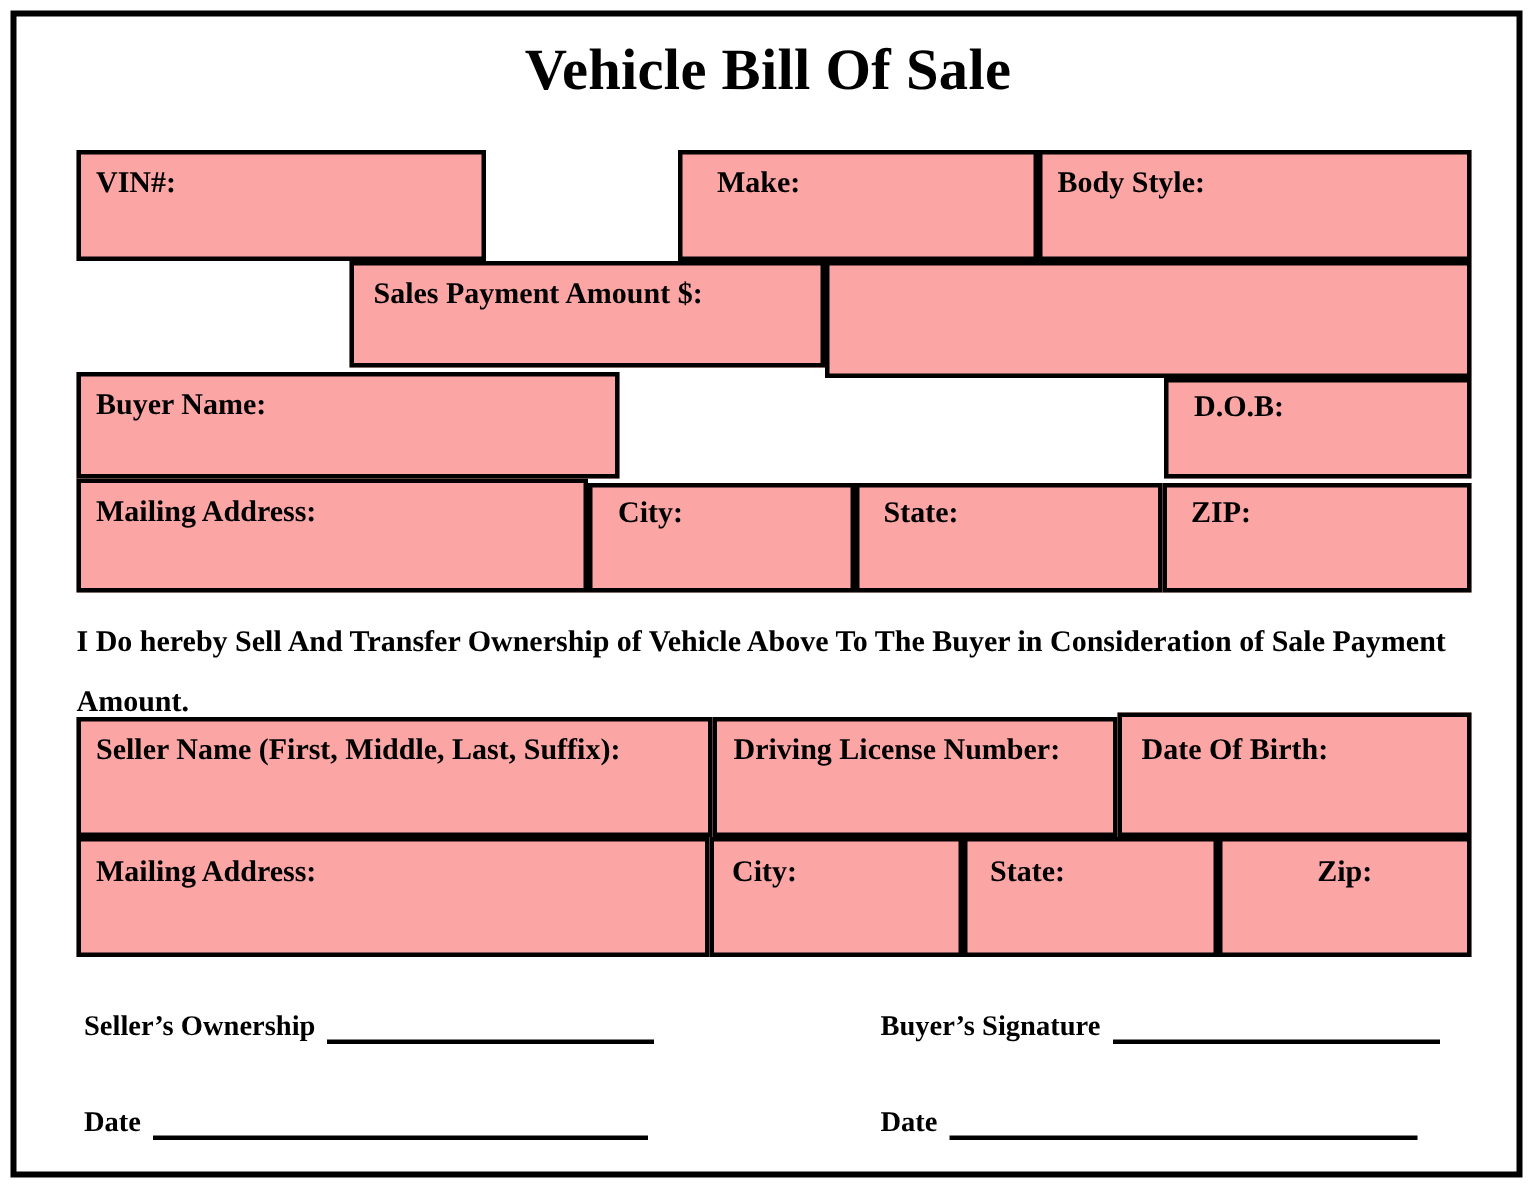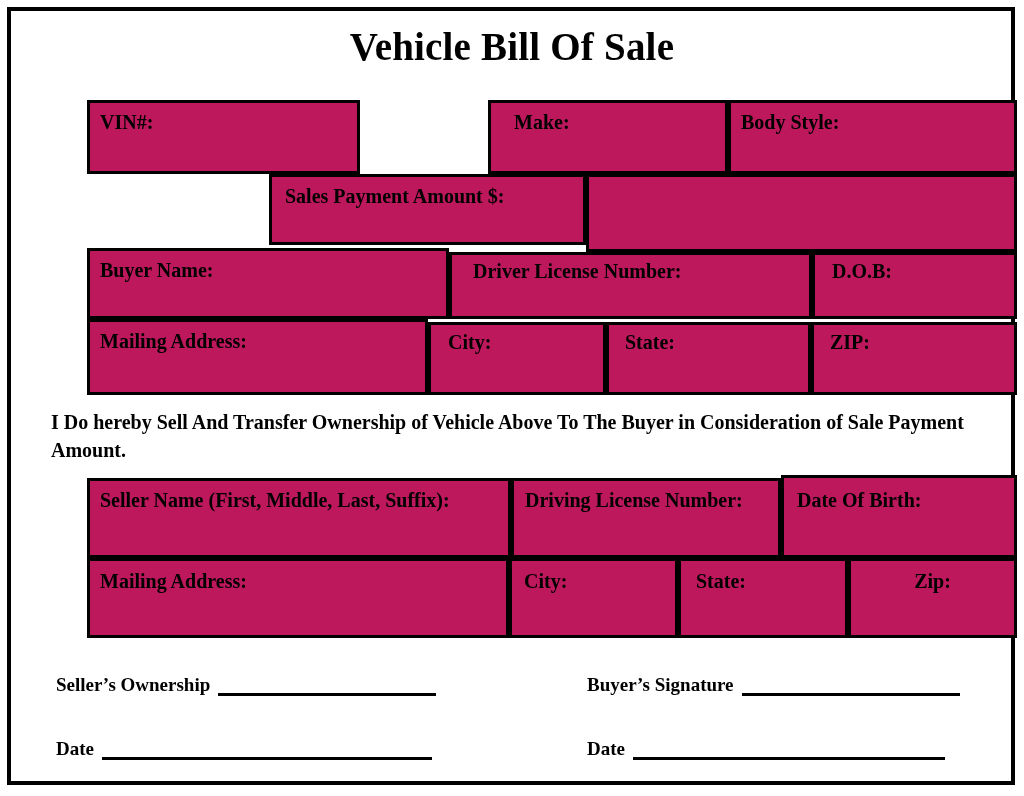--- a/index.html
+++ b/index.html
@@ -38,22 +38,21 @@
     text-align: center;
     font-size: 39px;
     font-weight: bold;
     letter-spacing: 0.2px;
   }
   
   .cell {
     position: absolute;
     box-sizing: border-box;
     border: 3px solid #000000;
-    background: #be185d;
-    margin-left: 36px;
+    background: #fca5a5;
   }
   .cell > .lbl {
     position: absolute;
     left: 10px;
     top: 8px;
     font-size: 20px;
     font-weight: bold;
     white-space: nowrap;
   }
   .cell.center > .lbl {
@@ -61,21 +60,21 @@
     right: 0;
     text-align: center;
   }
   .statement {
     position: absolute;
     left: 51px;
     top: 408px;
     width: 930px;
     font-size: 20px;
     font-weight: bold;
-    line-height: 28px;
+    line-height: 40px;
   }
   .sigrow {
     position: absolute;
     font-size: 19px;
     font-weight: bold;
     white-space: nowrap;
   }
   .sigrow .rule {
     display: inline-block;
     border-bottom: 3px solid #000000;
@@ -105,23 +104,20 @@
 
   <div class="cell" style="left:233px; top:174px; width:317px; height:71px;">
     <span class="lbl" style="left:13px;">Sales Payment Amount $:</span>
   </div>
   <div class="cell" style="left:550px; top:174px; width:431px; height:78px;">
     <span class="lbl"></span>
   </div>
 
   <div class="cell" style="left:51px; top:248px; width:362px; height:71px;">
     <span class="lbl">Buyer Name:</span>
-  </div>
-  <div class="cell" style="left:413px; top:252px; width:363px; height:67px;">
-    <span class="lbl" style="left:21px; top:5px;">Driver License Number:</span>
   </div>
   <div class="cell" style="left:776px; top:252px; width:205px; height:67px;">
     <span class="lbl" style="left:17px; top:5px;">D.O.B:</span>
   </div>
 
   <div class="cell" style="left:51px; top:319px; width:341px; height:76px;">
     <span class="lbl">Mailing Address:</span>
   </div>
   <div class="cell" style="left:392px; top:322px; width:178px; height:73px;">
     <span class="lbl" style="left:17px; top:6px;">City:</span>

